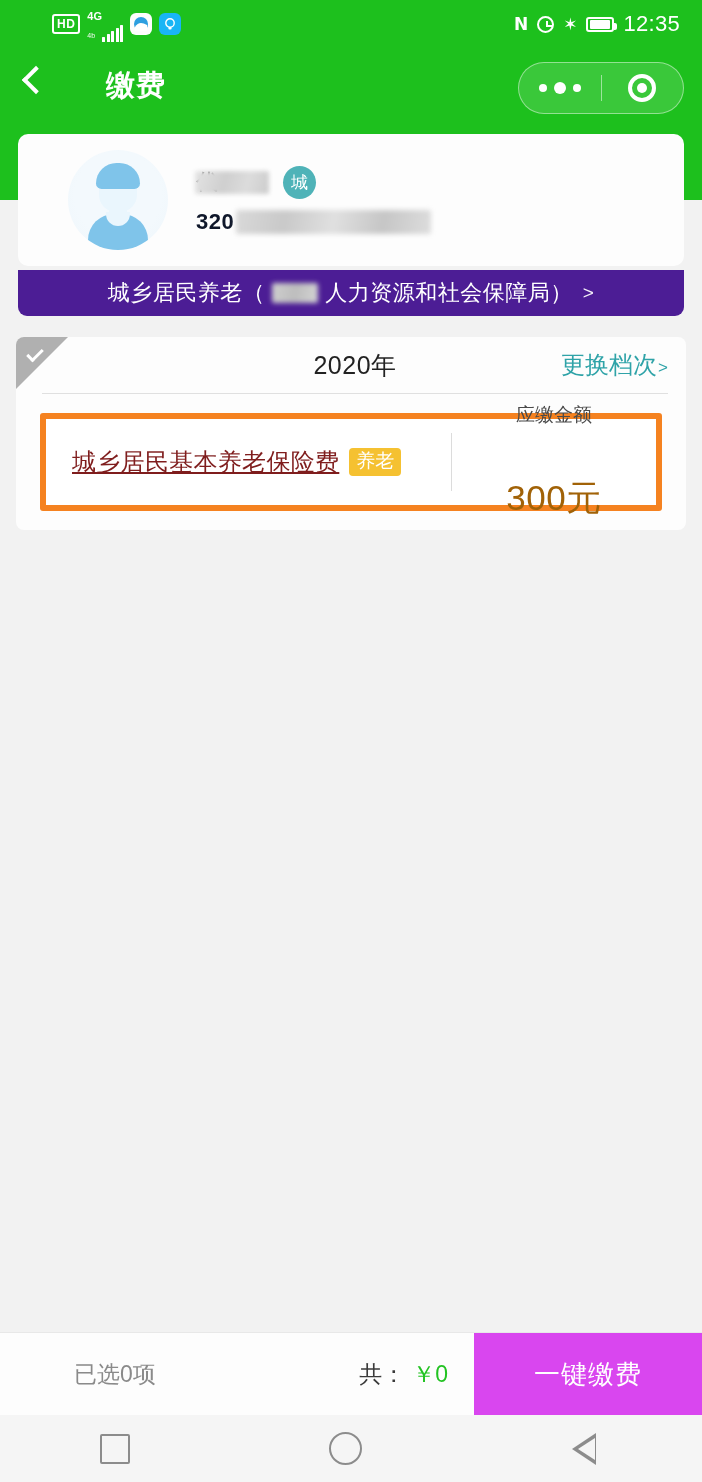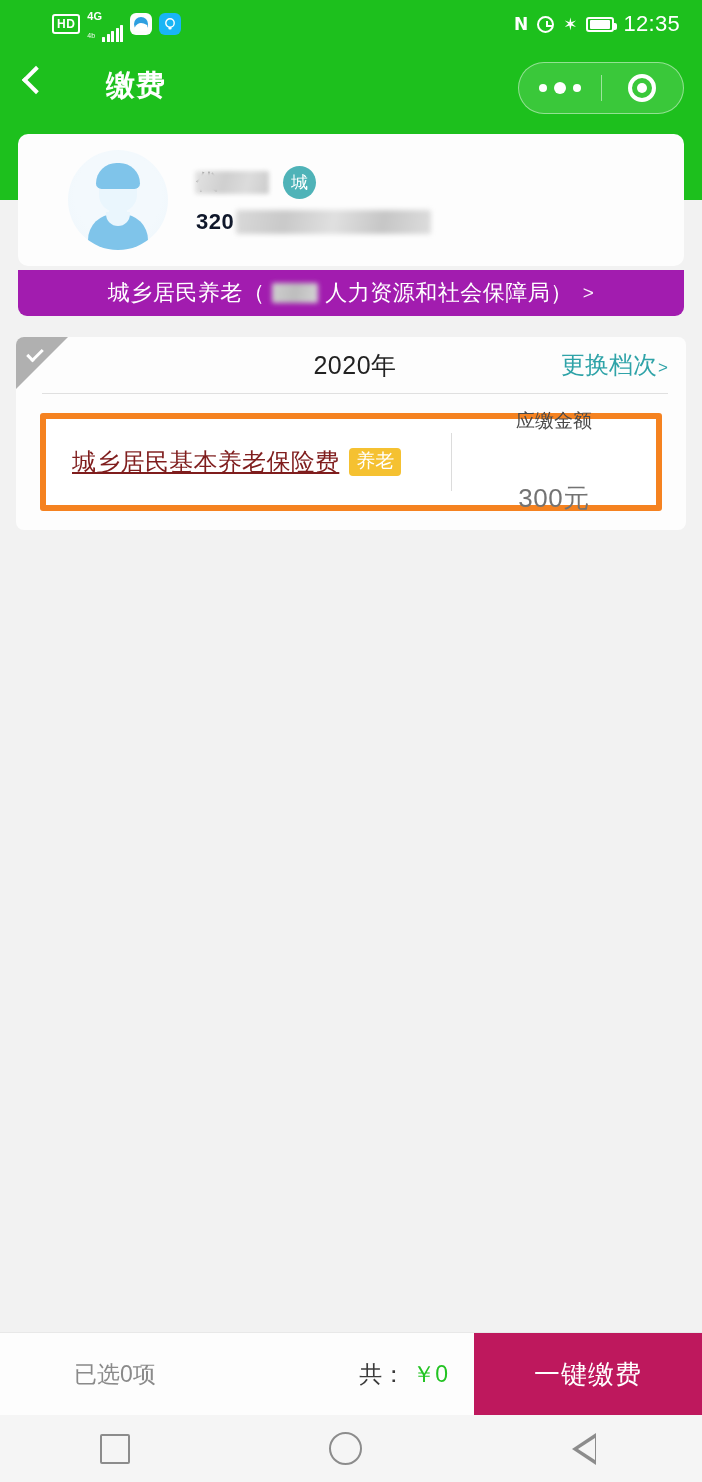--- a/index.html
+++ b/index.html
@@ -109,21 +109,21 @@
   .id-text{ font-size:22px; color:#0f172a; letter-spacing:.5px;font-weight:bold;}
   .blur-id{
     width:195px; height:24px; margin-left:2px; border-radius:2px;
     background:linear-gradient(100deg,#d9d9d9,#c9c9c9 25%,#e0e0e0 50%,#c6c6c6 75%,#dddddd);
     filter:blur(2.6px);
   }
 
   
   .org-bar{
     position:absolute; left:18px; top:270px; width:666px; height:46px;
-    background:#a21caf; border-radius:0 0 9px 9px;
+    background:#4c1d95; border-radius:0 0 9px 9px;
     display:flex; align-items:center; justify-content:center; gap:6px;
     color:#fff; font-size:22px; letter-spacing:.5px;
   }
   .org-blur{
     display:inline-block; width:46px; height:20px; border-radius:2px;
     background:linear-gradient(100deg,#cfcfcf,#bdbdbd 50%,#d4d4d4);
     filter:blur(2.4px); vertical-align:middle; margin:0 1px;
   }
   .org-arrow{ font-size:19px; opacity:.95; margin-left:4px;}
 
@@ -156,34 +156,34 @@
   }
   .item-left{ flex:1; display:flex; align-items:center; padding-left:26px; gap:10px;}
   .item-name{ font-size:24px; color:#7f1d1d; letter-spacing:.3px;text-decoration:underline;}
   .tag-pension{
     background:#f5c131; color:#fff; font-size:19px; border-radius:4px;
     padding:1px 7px 3px; line-height:1.25;
   }
   .item-divider{ width:1px; background:#dcdcdc; margin:14px 0;}
   .item-right{ width:204px; display:flex; flex-direction:column; align-items:center; justify-content:center; gap:1px;}
   .amt-label{ font-size:19px; color:#4a4a4a;}
-  .amt-value{ font-size:26px; color:#737373; letter-spacing:.5px;margin-top:46px;}
+  .amt-value{ font-size:35px; color:#a16207; letter-spacing:.5px;margin-top:46px;}
 
   
   .bottom-bar{
     position:absolute; left:0; bottom:67px; width:702px; height:83px;
     background:#fdfdfd; border-top:1px solid #e8e8e8;
     display:flex; align-items:center;padding-left:40px;
   }
   .sel-count{ margin-left:34px; font-size:23px; color:#8a8a8a;}
   .total-wrap{ margin-left:auto; margin-right:26px; display:flex; align-items:center; gap:7px;}
   .total-label{ font-size:23px; color:#3a3a3a;}
   .total-amt{ font-size:23px; color:#22c322;}
   .pay-btn{
-    width:228px; height:83px; background:#be185d; color:#fff;
+    width:228px; height:83px; background:#d946ef; color:#fff;
     display:flex; align-items:center; justify-content:center;
     font-size:26px; letter-spacing:1px; flex:none;
   }
 
   
   .android-nav{
     position:absolute; left:0; bottom:0; width:702px; height:67px;
     background:#f5f5f5; display:flex; align-items:center; justify-content:space-around;
   }
   .nv-square{ width:30px; height:30px; border:2.5px solid #8c8c8c; border-radius:2px;}

